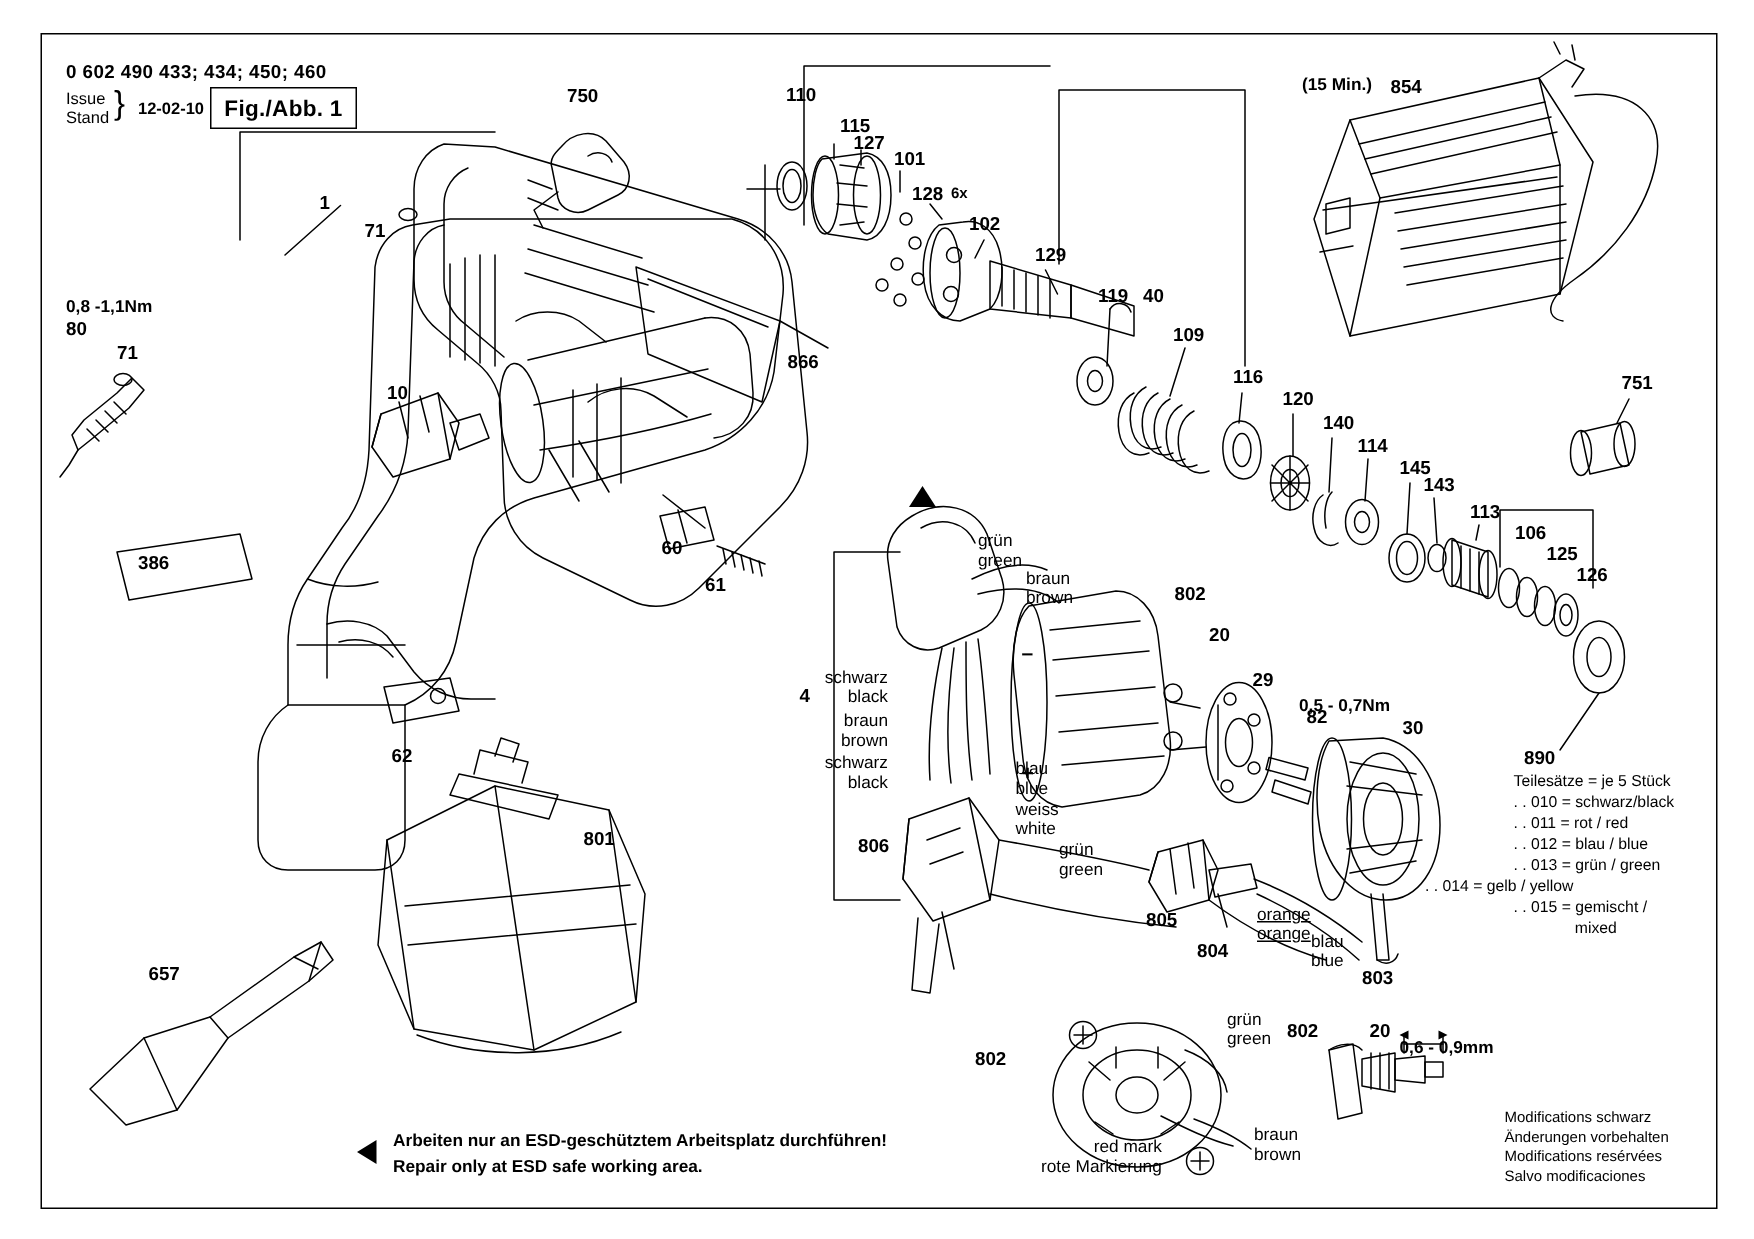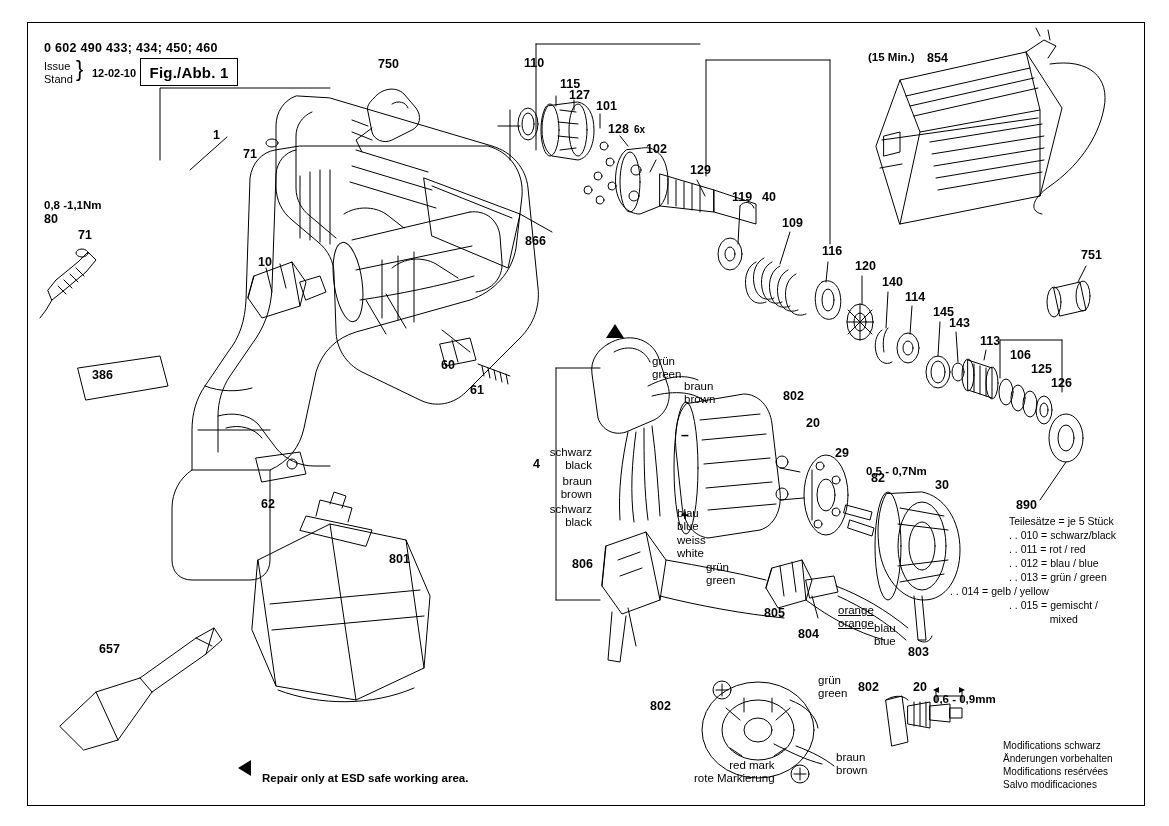--- a/index.html
+++ b/index.html
@@ -423,20 +423,21 @@
   <div class="kit" style="left:1009px;top:514px;">Teilesätze = je 5 Stück</div>
   <div class="kit" style="left:1009px;top:528px;">. . 010 = schwarz/black</div>
   <div class="kit" style="left:1009px;top:542px;">. . 011 = rot / red</div>
   <div class="kit" style="left:1009px;top:556px;">. . 012 = blau / blue</div>
   <div class="kit" style="left:1009px;top:570px;">. . 013 = grün / green</div>
   <div class="kit" style="left:950px;top:584px;">. . 014 = gelb / yellow</div>
   <div class="kit" style="left:1009px;top:598px;">. . 015 = gemischt /</div>
   <div class="kit" style="left:1009px;top:612px;">              mixed</div>
 
   <div class="tri tri-l" style="left:238px;top:760px;"></div>
+  <div class="note note-b" style="left:262px;top:754px;">Arbeiten nur an ESD-geschütztem Arbeitsplatz durchführen!</div>
   <div class="note note-b" style="left:262px;top:771px;">Repair only at ESD safe working area.</div>
 
   <div class="tri tri-u" style="left:606px;top:324px;"></div>
 
   <div class="mods" style="left:1003px;top:740px;">Modifications schwarz</div>
   <div class="mods" style="left:1003px;top:753px;">Änderungen vorbehalten</div>
   <div class="mods" style="left:1003px;top:766px;">Modifications resérvées</div>
   <div class="mods" style="left:1003px;top:779px;">Salvo modificaciones</div>
 
 </div>

